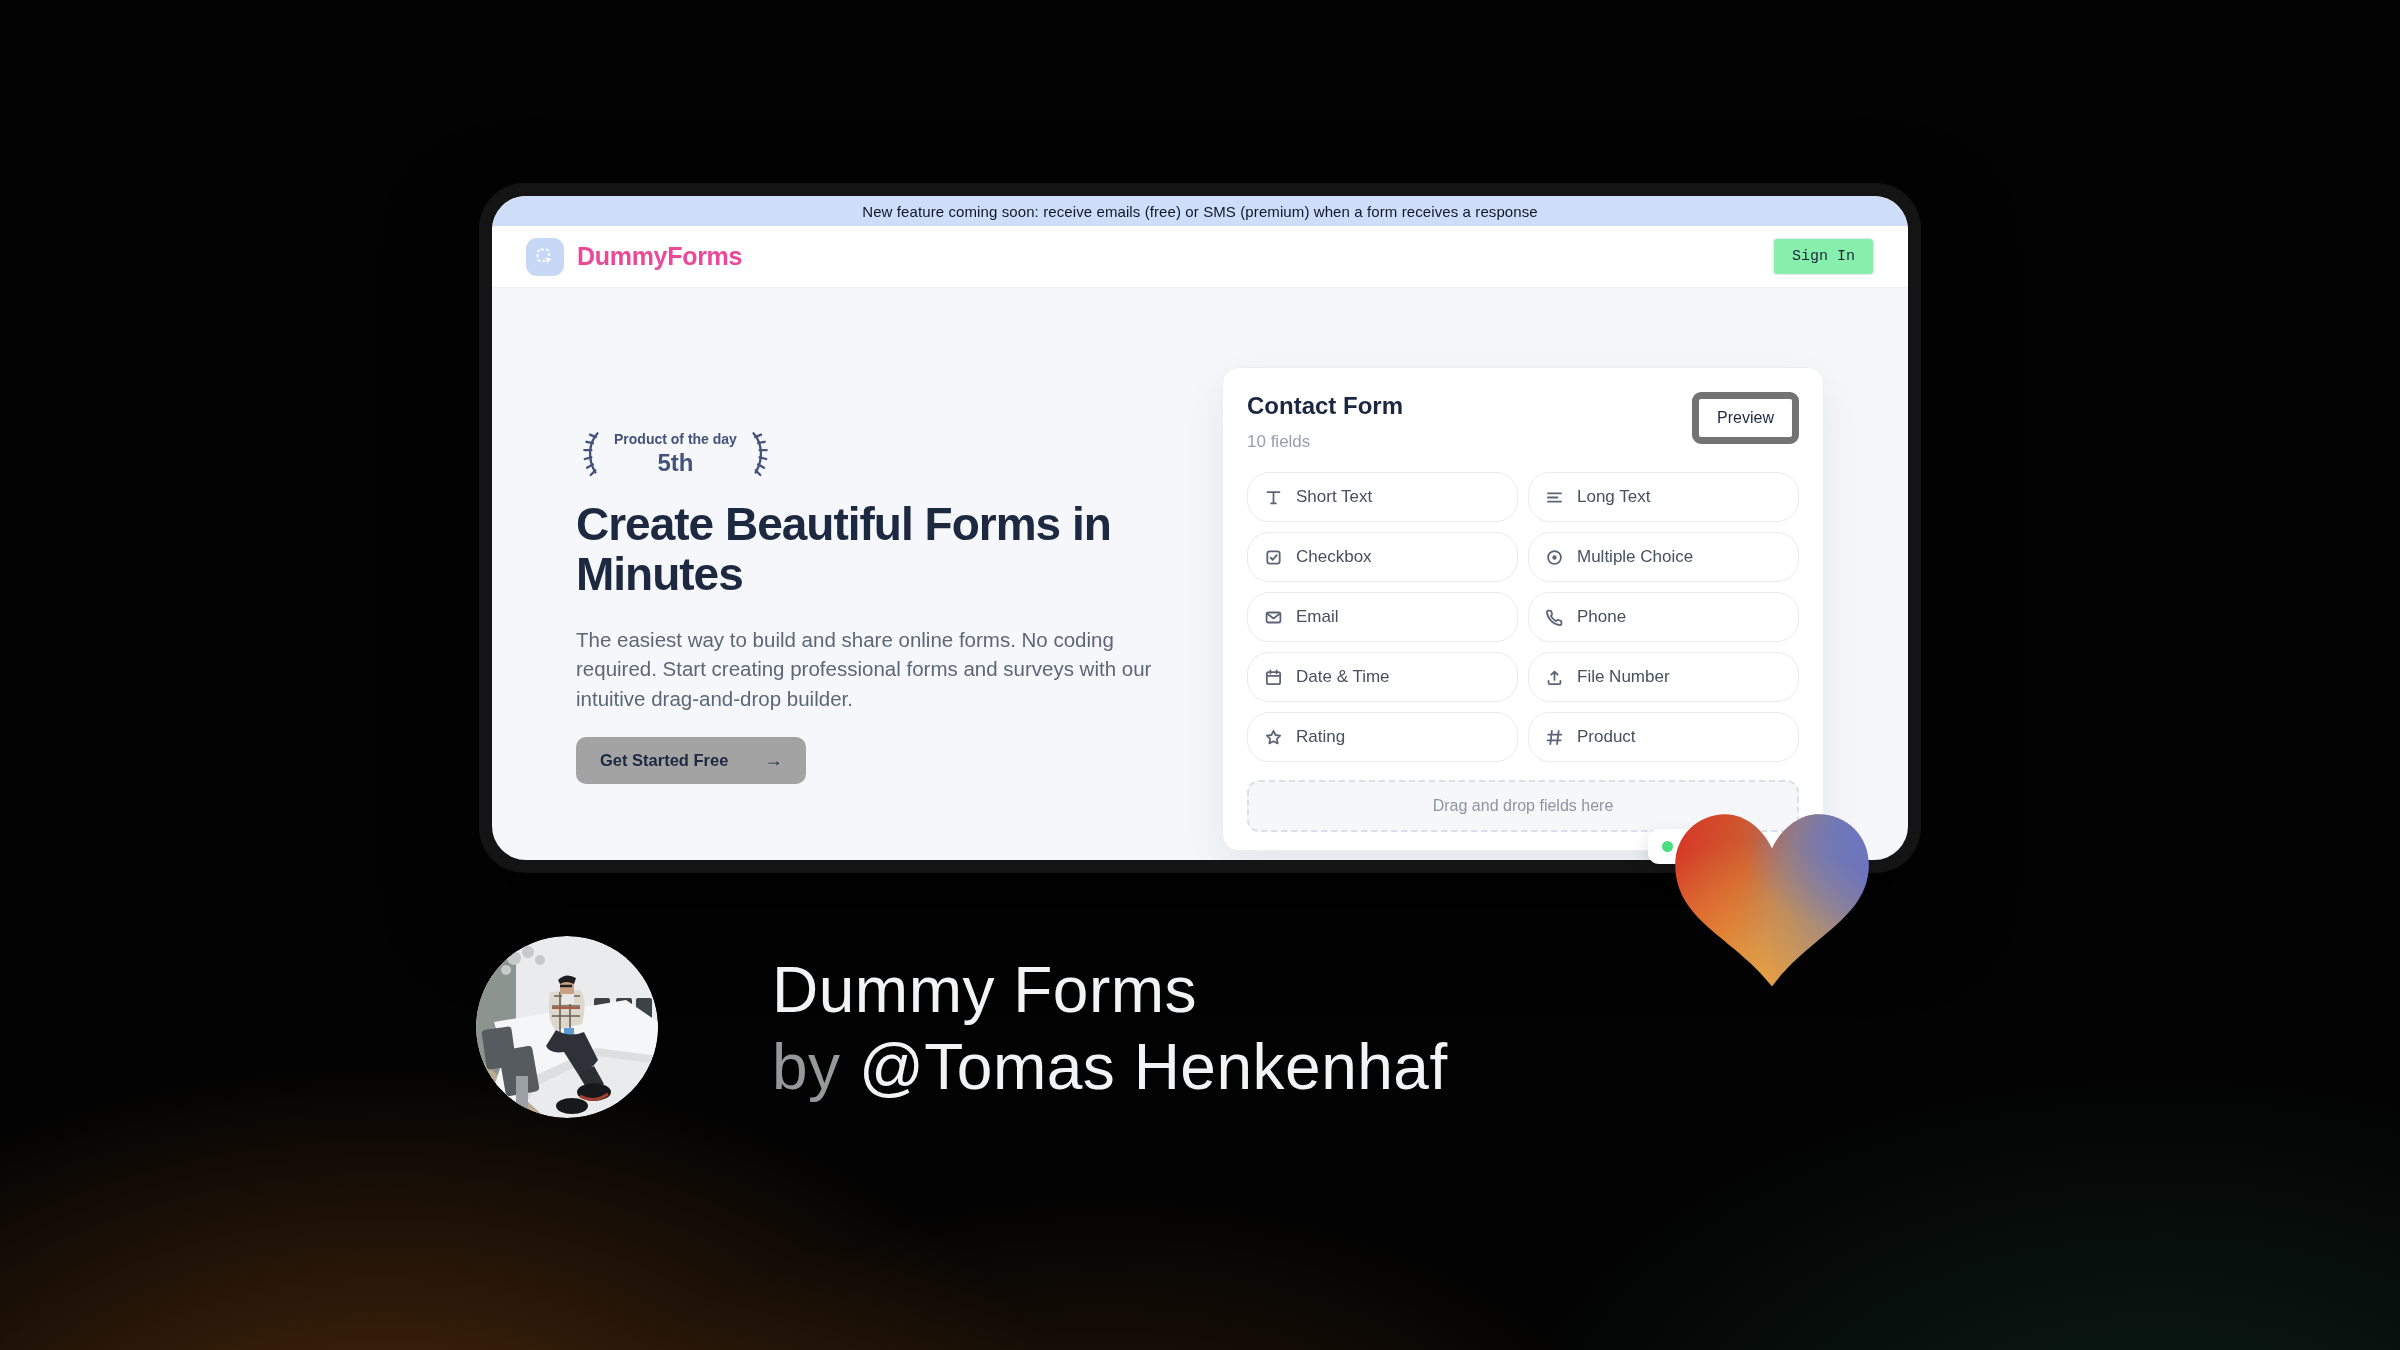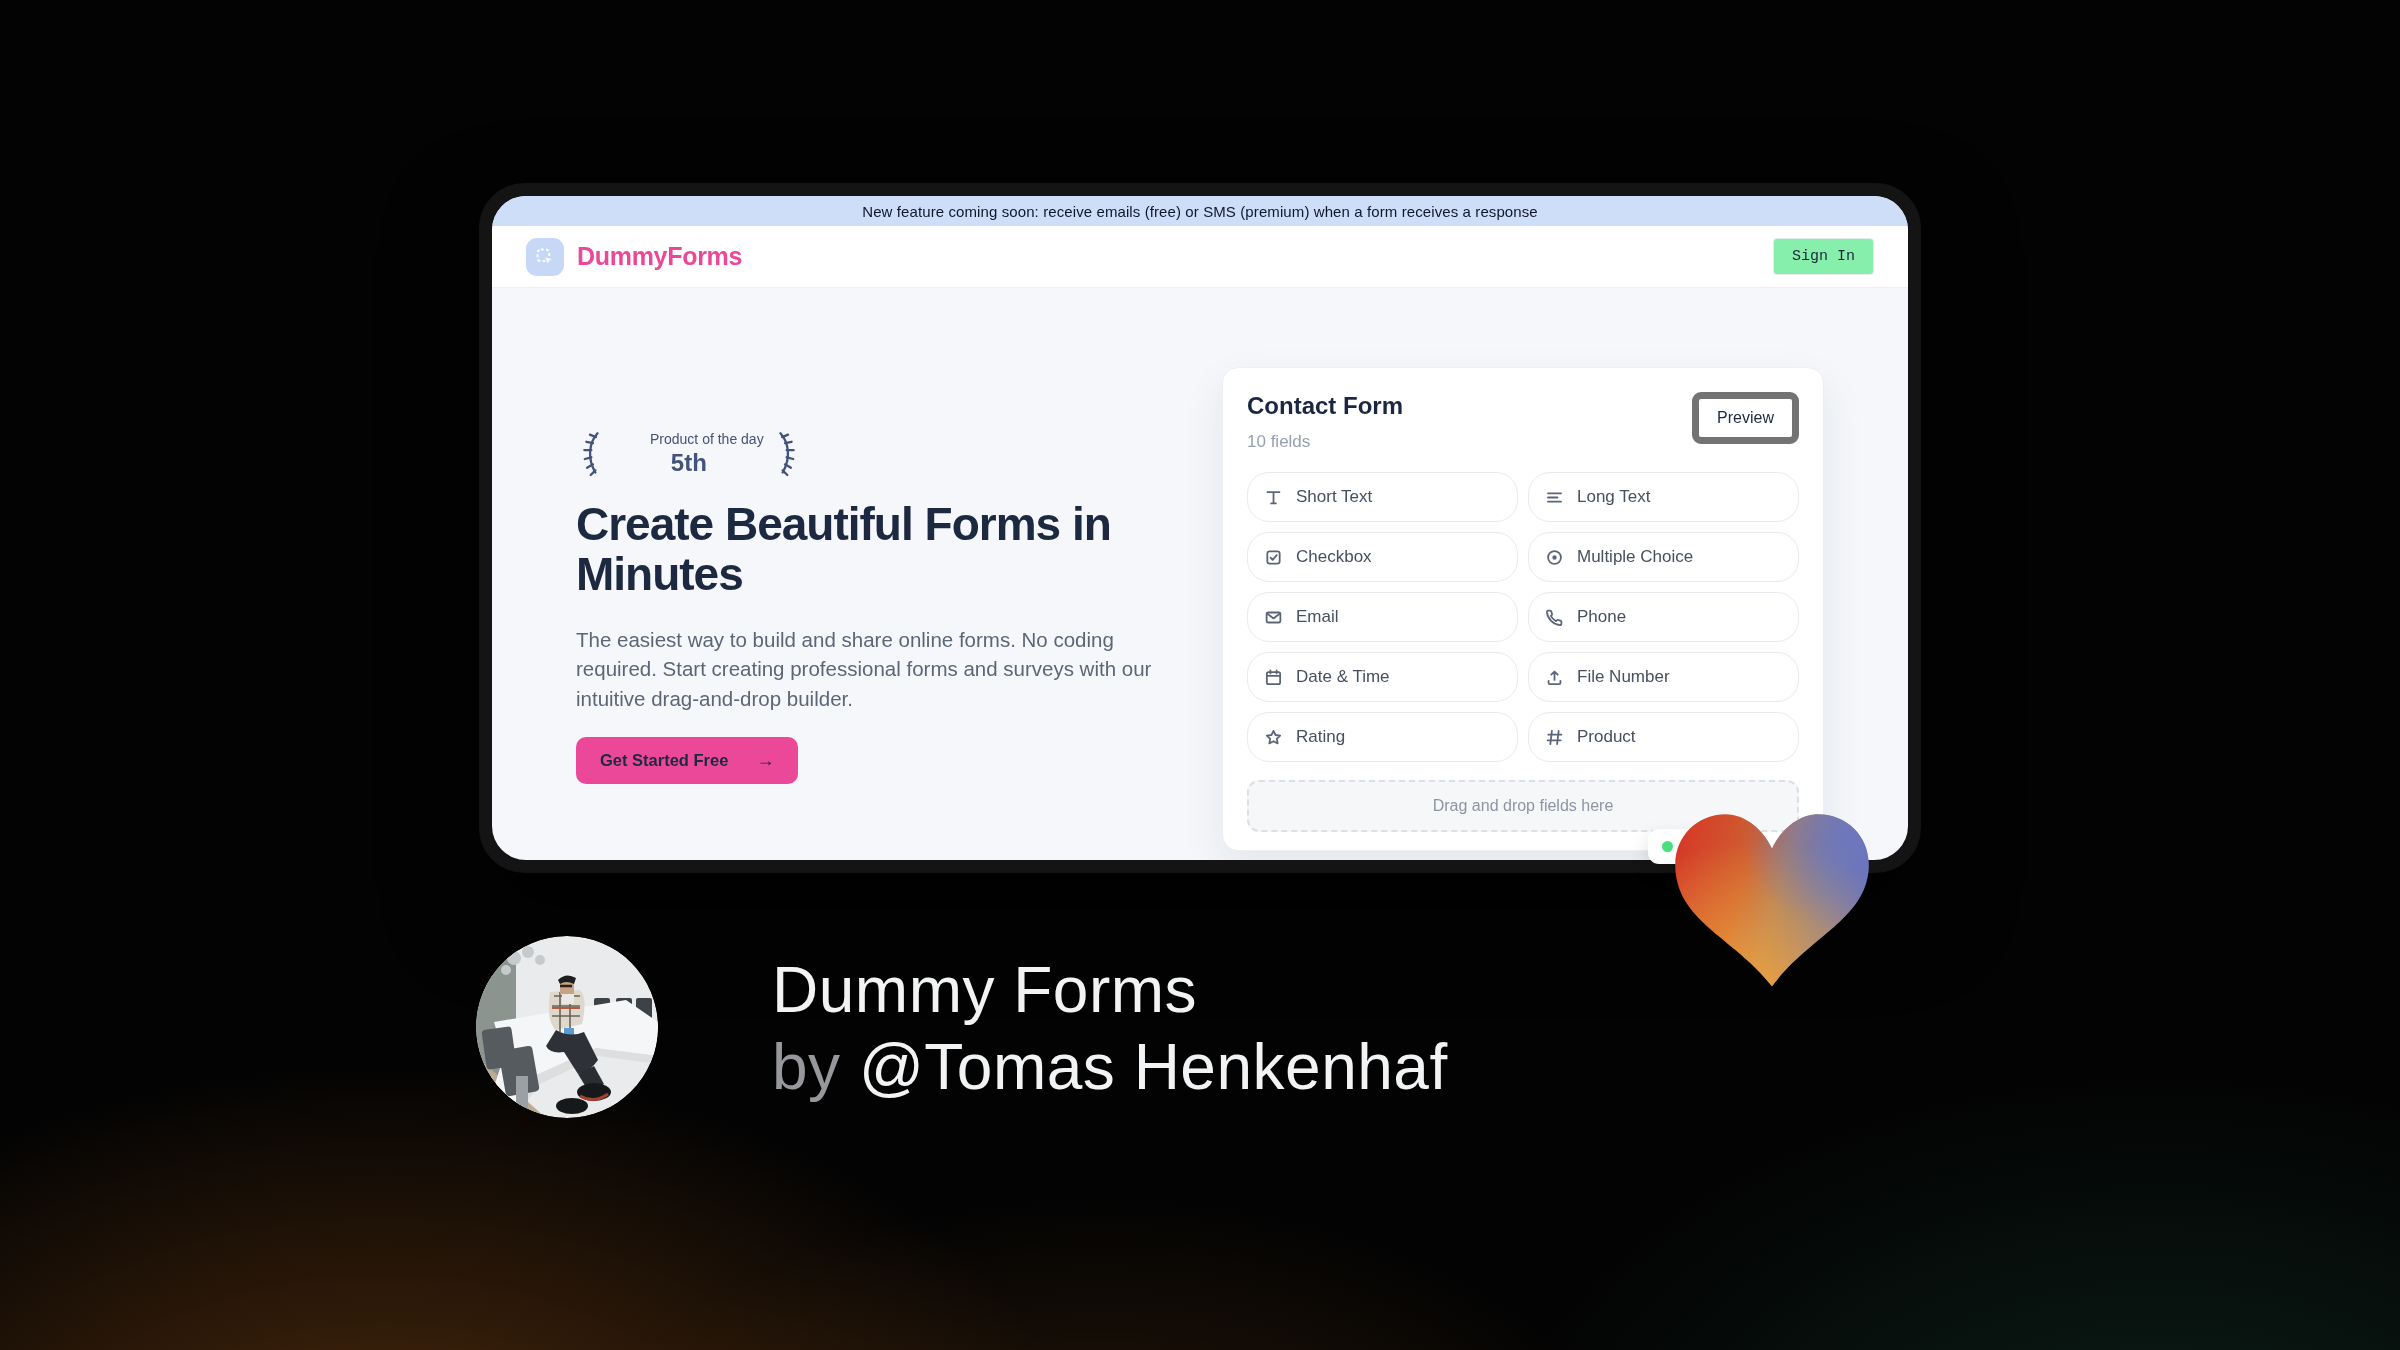--- a/index.html
+++ b/index.html
@@ -47,33 +47,33 @@
     margin-left:auto; background:#86efac; border:1px solid #e7eaf0; border-radius:4px;
     padding:9px 18px; font-size:15px; color:#1b2539; cursor:pointer;font-family:Liberation Mono, monospace;
   }
 
   
   .hero{ position:relative; flex:1; padding:0 84px; }
   .hero-left{ width:580px; margin-top:142px; }
 
   .badge{ display:flex; align-items:center; gap:8px; color:#44537b; width:190px; }
   .badge-mid{ text-align:center; }
-  .badge-l1{ font-size:14px; font-weight:normal; white-space:nowrap;margin-left:36px; }
+  .badge-l1{ font-size:14px; font-weight:bold; white-space:nowrap; }
   .badge-l2{ font-size:24px; font-weight:bold; margin-top:2px; }
 
   h1.headline{
     margin-top:22px; font-size:46px; line-height:1.08; font-weight:bold;
     color:#1c2940; letter-spacing:-1px; max-width:560px;
   }
   .desc{
     margin-top:26px; font-size:20.5px; line-height:1.42; color:#5c6677; max-width:580px;
   }
   .cta{
-    margin-top:24px; display:inline-flex; align-items:center; gap:28px;
-    background:#ec4899; border:none; border-radius:10px; padding:13px 24px;
+    margin-top:24px; display:inline-flex; align-items:center; gap:36px;
+    background:#a3a3a3; border:none; border-radius:10px; padding:13px 24px;
     font-size:16.5px; font-weight:bold; color:#1d2940; cursor:pointer;
     font-family:"Liberation Sans", sans-serif;
   }
   .cta .arrow{ font-weight:normal; font-size:18px; }
 
   
   .form-card{
     position:absolute; top:79px; right:84px; width:602px; height:484px;
     background:#fff; border:1px solid #edeff3; border-radius:16px;
     box-shadow:0 18px 44px rgba(23,32,64,.08); padding:24px;

